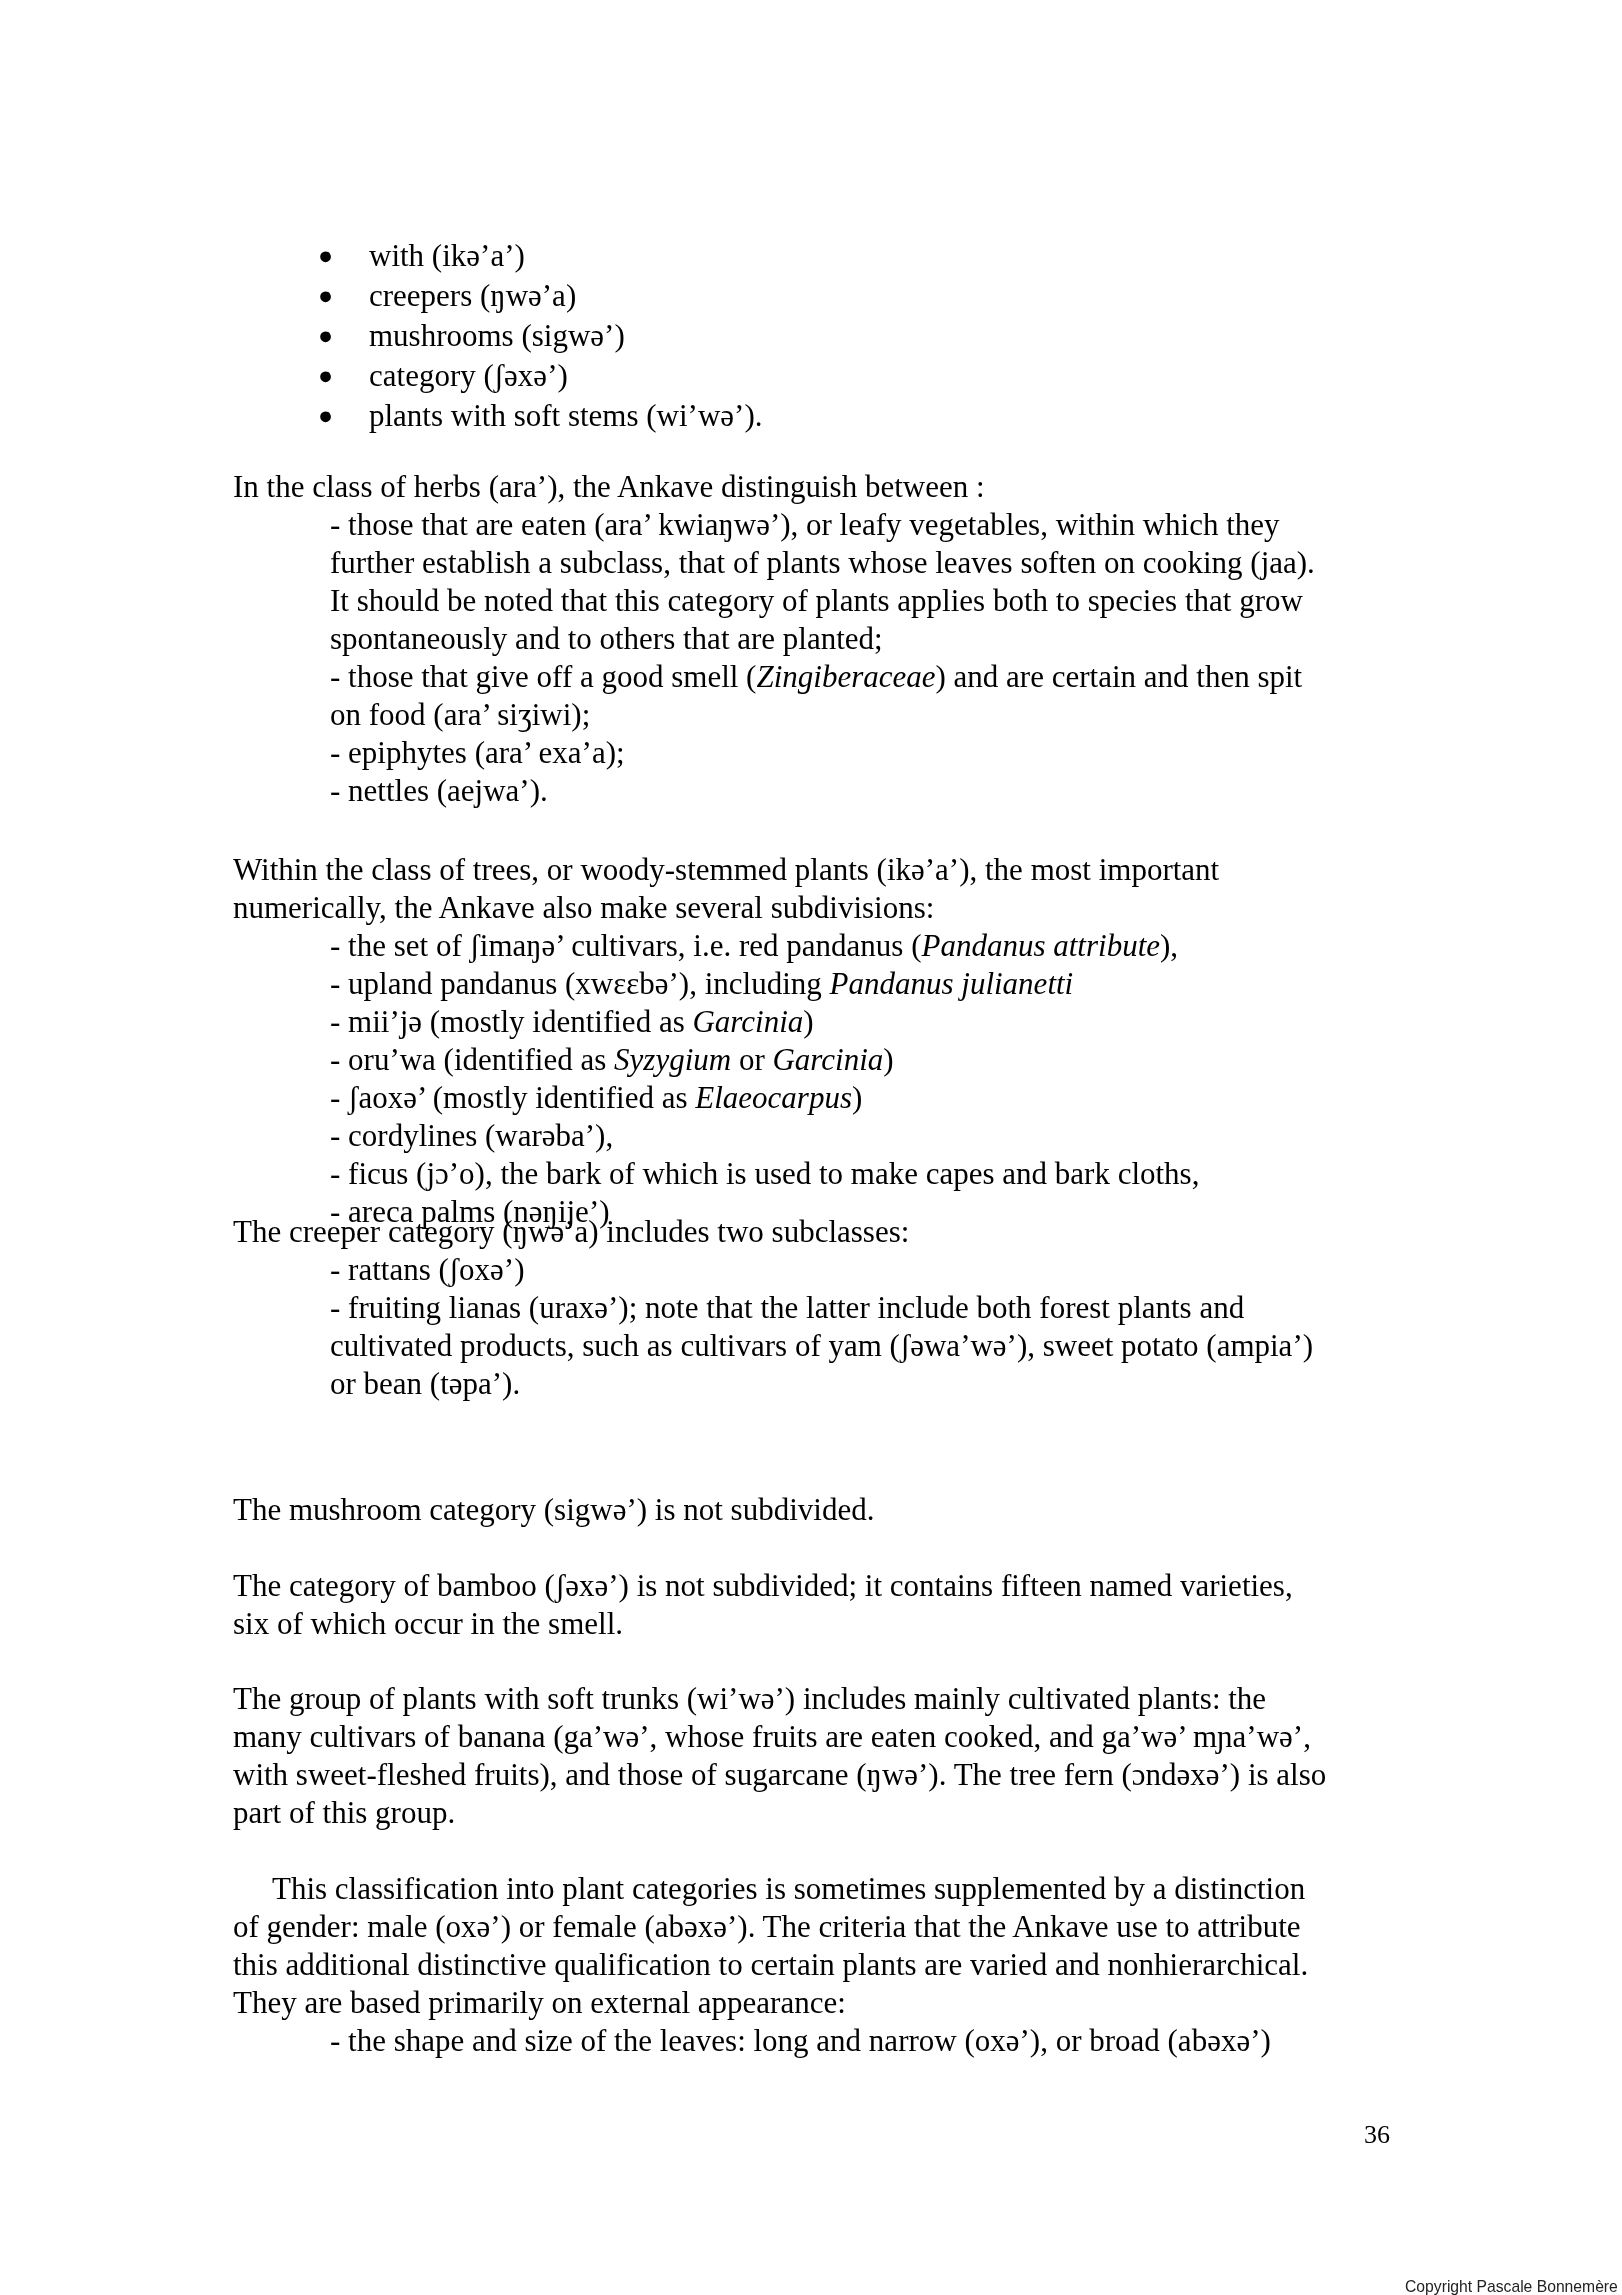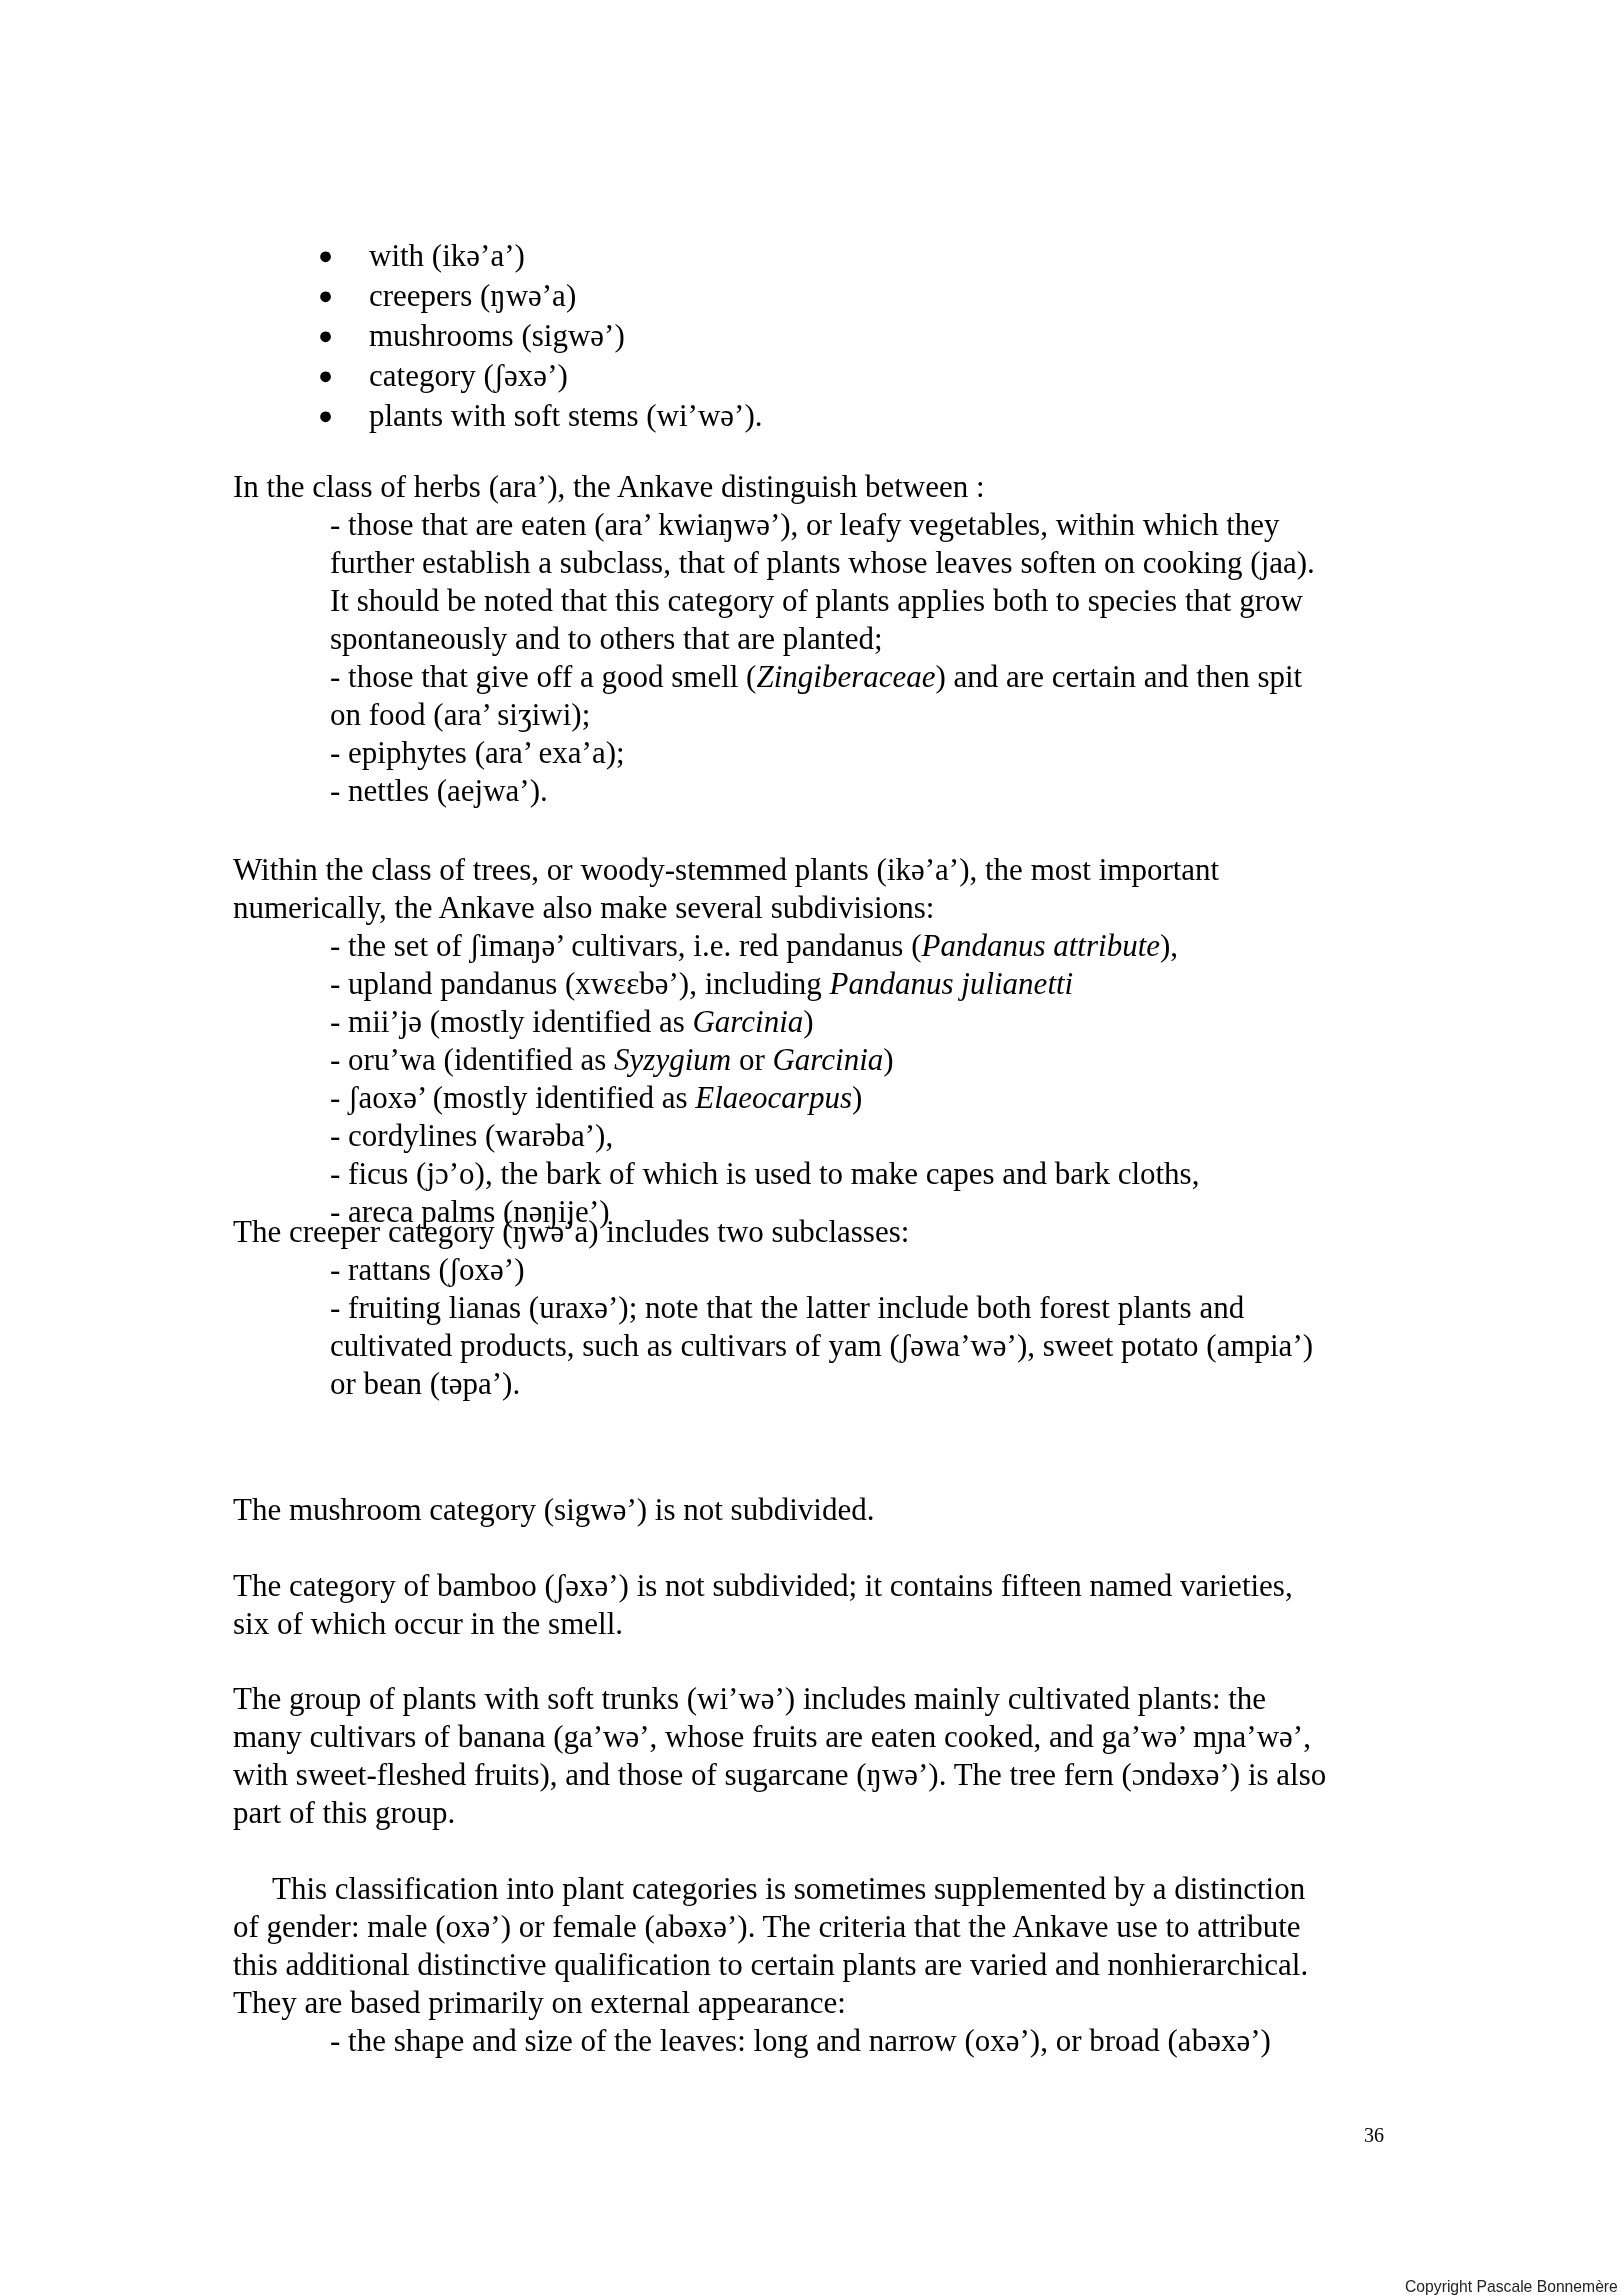--- a/index.html
+++ b/index.html
@@ -10,21 +10,21 @@
     color: #000; font-size: 31px; line-height: 38px;
   }
   .block { position: absolute; left: 233px; width: 1171px; }
   .bullets { position: absolute; left: 318px; top: 236px; margin: 0; padding: 0; list-style: none; }
   .bullets li { position: relative; padding-left: 51px; height: 40px; line-height: 40px; white-space: nowrap; }
   .bullets li .dot { position: absolute; left: 0; top: 0; font-size: 25px; }
   .p { margin: 0; white-space: nowrap; }
   .ind { padding-left: 97px; }
   .indent-first { text-indent: 39px; }
   i { font-style: italic; }
-  .pagenum { position: absolute; left: 1364px; top: 2116px; font-size: 20px; }
+  .pagenum { position: absolute; left: 1364px; top: 2116px; font-size: 26px; }
   .copyright {
     position: absolute; right: 5.2px; top: 2268px;
     font-family: "Liberation Sans", "DejaVu Sans", sans-serif; font-size: 15.7px; color: #222;
   }
 </style>
 </head>
 <body>
 
 <div class="page">
 

